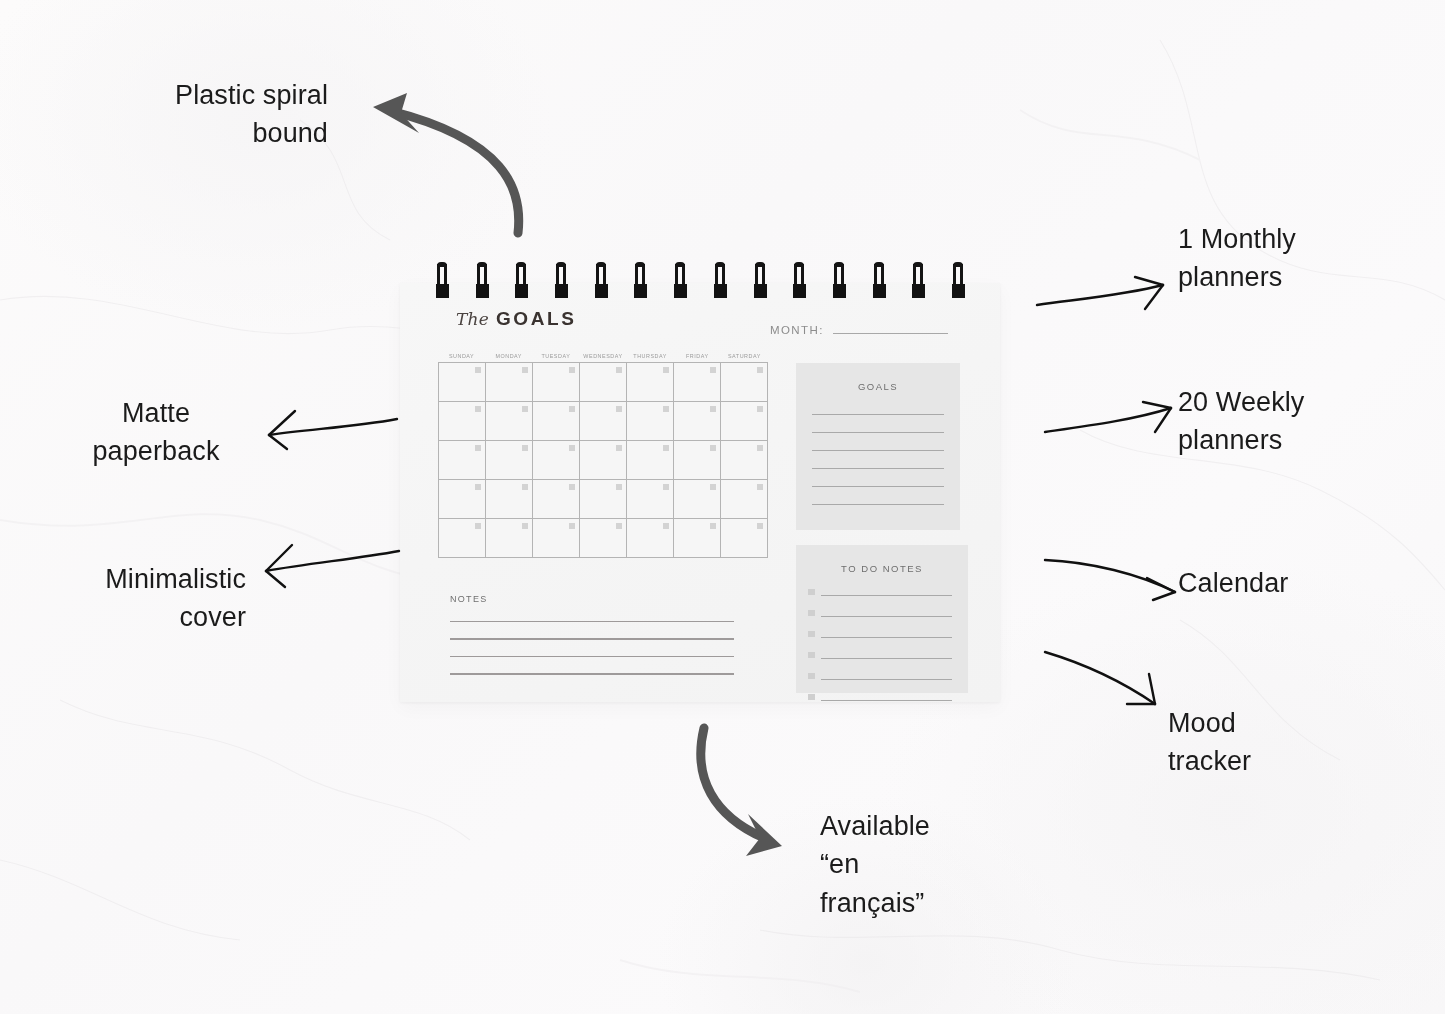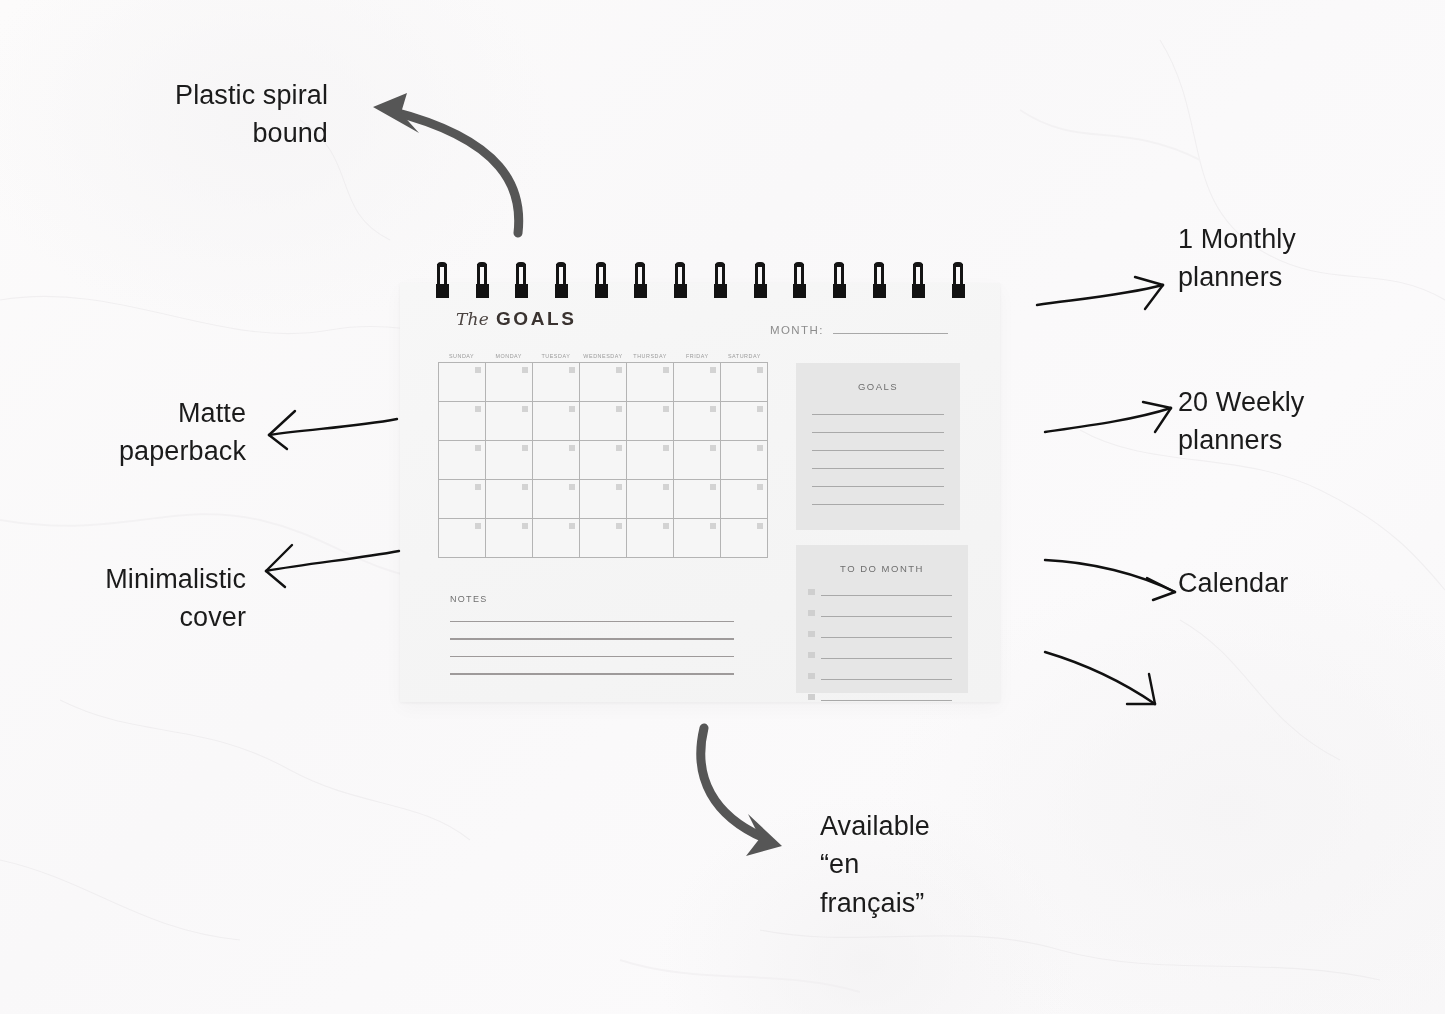--- a/index.html
+++ b/index.html
@@ -249,21 +249,21 @@
   .annot {
     position: absolute;
     color: #1b1b1b;
     font-size: 27px;
     line-height: 1.42;
     letter-spacing: 0.1px;
     white-space: pre-line;
   }
 
   #label-plastic-spiral { left: 118px; top: 76px;  width: 210px; text-align: right; }
-  #label-matte          { left: 66px;  top: 394px; width: 180px; text-align: right; }
+  #label-matte          { left: 66px;  top: 394px; width: 180px; text-align: center; }
   #label-minimalistic   { left: 56px;  top: 560px; width: 190px; text-align: right; }
   #label-monthly        { left: 1178px; top: 220px; width: 210px; text-align: left; }
   #label-weekly         { left: 1178px; top: 383px; width: 215px; text-align: left; }
   #label-calendar       { left: 1178px; top: 564px; width: 210px; text-align: left; }
   #label-mood           { left: 1168px; top: 704px; width: 200px; text-align: left; }
   #label-francais       { left: 820px;  top: 807px; width: 200px; text-align: left; }
 
   svg.arrow { position: absolute; pointer-events: none; overflow: visible; }
 </style>
 </head>
@@ -366,21 +366,21 @@
           <div class="g-line"></div>
           <div class="g-line"></div>
           <div class="g-line"></div>
           <div class="g-line"></div>
           <div class="g-line"></div>
           <div class="g-line"></div>
         </div>
     </div>
 
     <div class="panel" id="todo-panel">
-      <div class="panel-title">TO DO MONTH</div>
+      <div class="panel-title">TO DO NOTES</div>
       <div class="todo-rows" id="todo-rows">
           <div class="todo-row">
             <span class="tbox"></span>
             <span class="tline"></span>
           </div>
           <div class="todo-row">
             <span class="tbox"></span>
             <span class="tline"></span>
           </div>
           <div class="todo-row">
@@ -547,18 +547,20 @@
 cover</div>
 
   <div class="annot" id="label-monthly">1 Monthly
 planners</div>
 
   <div class="annot" id="label-weekly">20 Weekly
 planners</div>
 
   <div class="annot" id="label-calendar">Calendar</div>
 
+  <div class="annot" id="label-mood">Mood
+tracker</div>
 
   <div class="annot" id="label-francais">Available
 “en
 français”</div>
 
 </div>
 
 </body></html>

